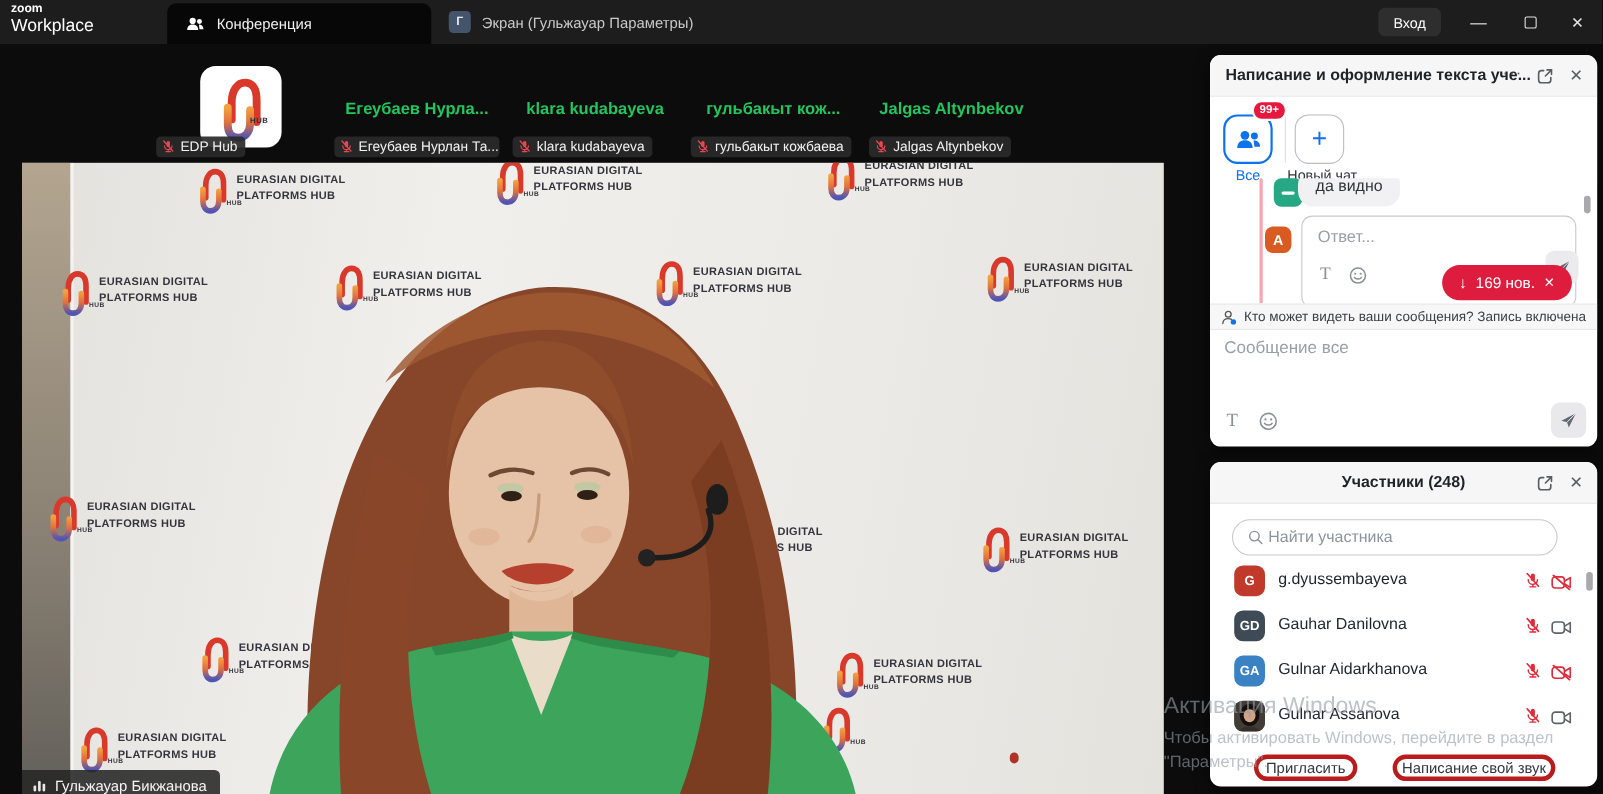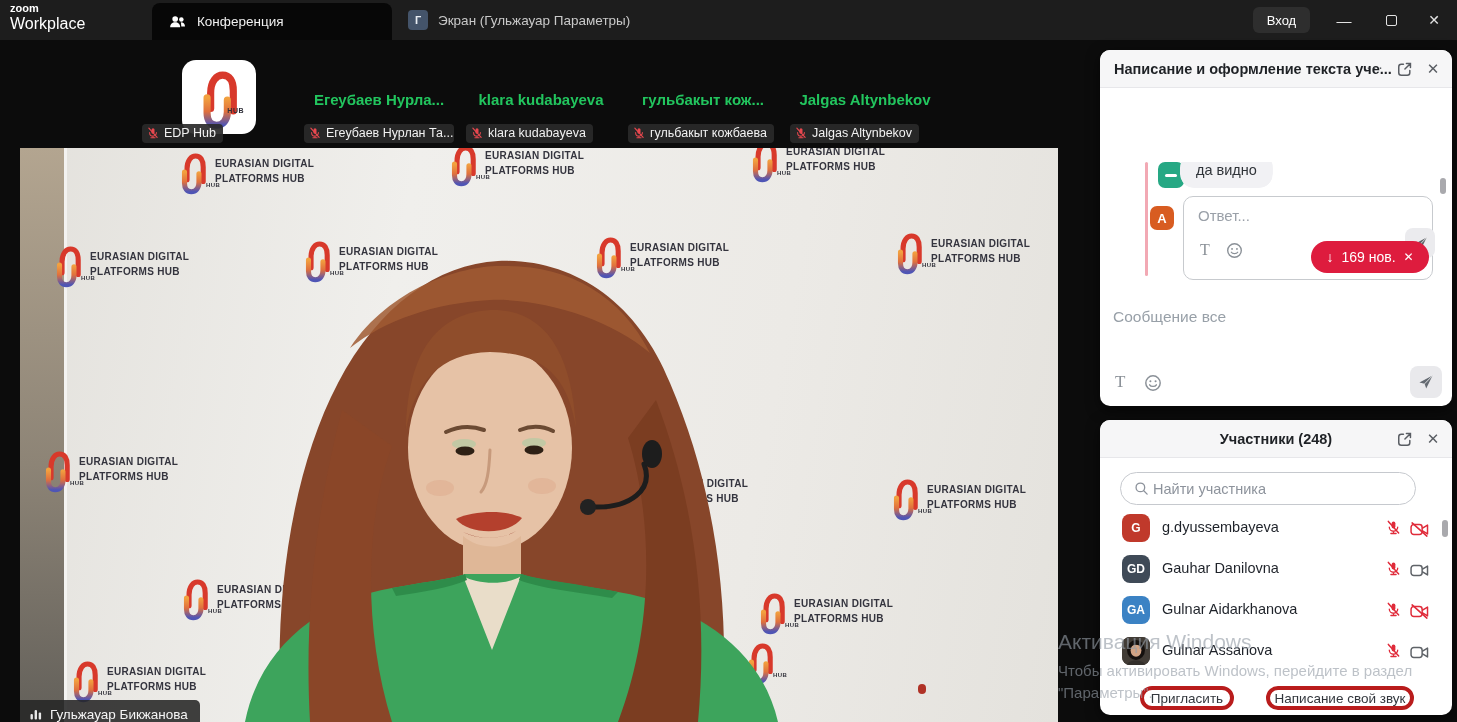--- a/index.html
+++ b/index.html
@@ -513,20 +513,32 @@
         <span class="hd-ic dots">···</span>
         <span class="hd-ic">
             <svg width="17" height="17" viewBox="0 0 16 16">
               <use href="#sym-popout"></use>
             </svg>
           </span>
         <span class="hd-ic x">✕</span>
       </div>
     </div>
 
+    <div class="chat-tabs">
+      <div class="allbtn">
+        <svg width="24" height="21" viewBox="0 0 20 18">
+            <use href="#sym-people"></use>
+          </svg>
+      </div>
+      <div class="allbadge">99+</div>
+      <div class="alllbl">Все</div>
+      <div class="tabdiv"></div>
+      <div class="newbtn">+</div>
+      <div class="newlbl">Новый чат</div>
+    </div>
 
     <div class="threadline"></div>
     <div class="chat-av">
         <div class="dash"></div>
       </div>
     <div class="bubble">да видно</div>
 
     <div class="reply-av">A</div>
     <div class="replybox">
       <span class="ph">Ответ...</span>
@@ -543,20 +555,28 @@
         </svg>
       </div>
 
     <div class="newpill">
       <span class="arr">↓</span>
       <span>169 нов.</span>
       <span class="px">✕</span>
     </div>
     <div class="chat-scroll"></div>
 
+    <div class="chat-note">
+      <span>
+          <svg width="15" height="15" viewBox="0 0 16 16" style="color:#555">
+            <use href="#sym-privacy"></use>
+          </svg>
+        </span>
+      <span class="txt">Кто может видеть ваши сообщения? Запись включена</span>
+    </div>
 
     <div class="compose">
       <span class="ph">Сообщение все</span>
       <span class="ticn">T</span>
       <span class="smicn">
           <svg width="18" height="18" viewBox="0 0 16 16">
             <use href="#sym-smile"></use>
           </svg>
         </span>
       <div class="sendbtn">

